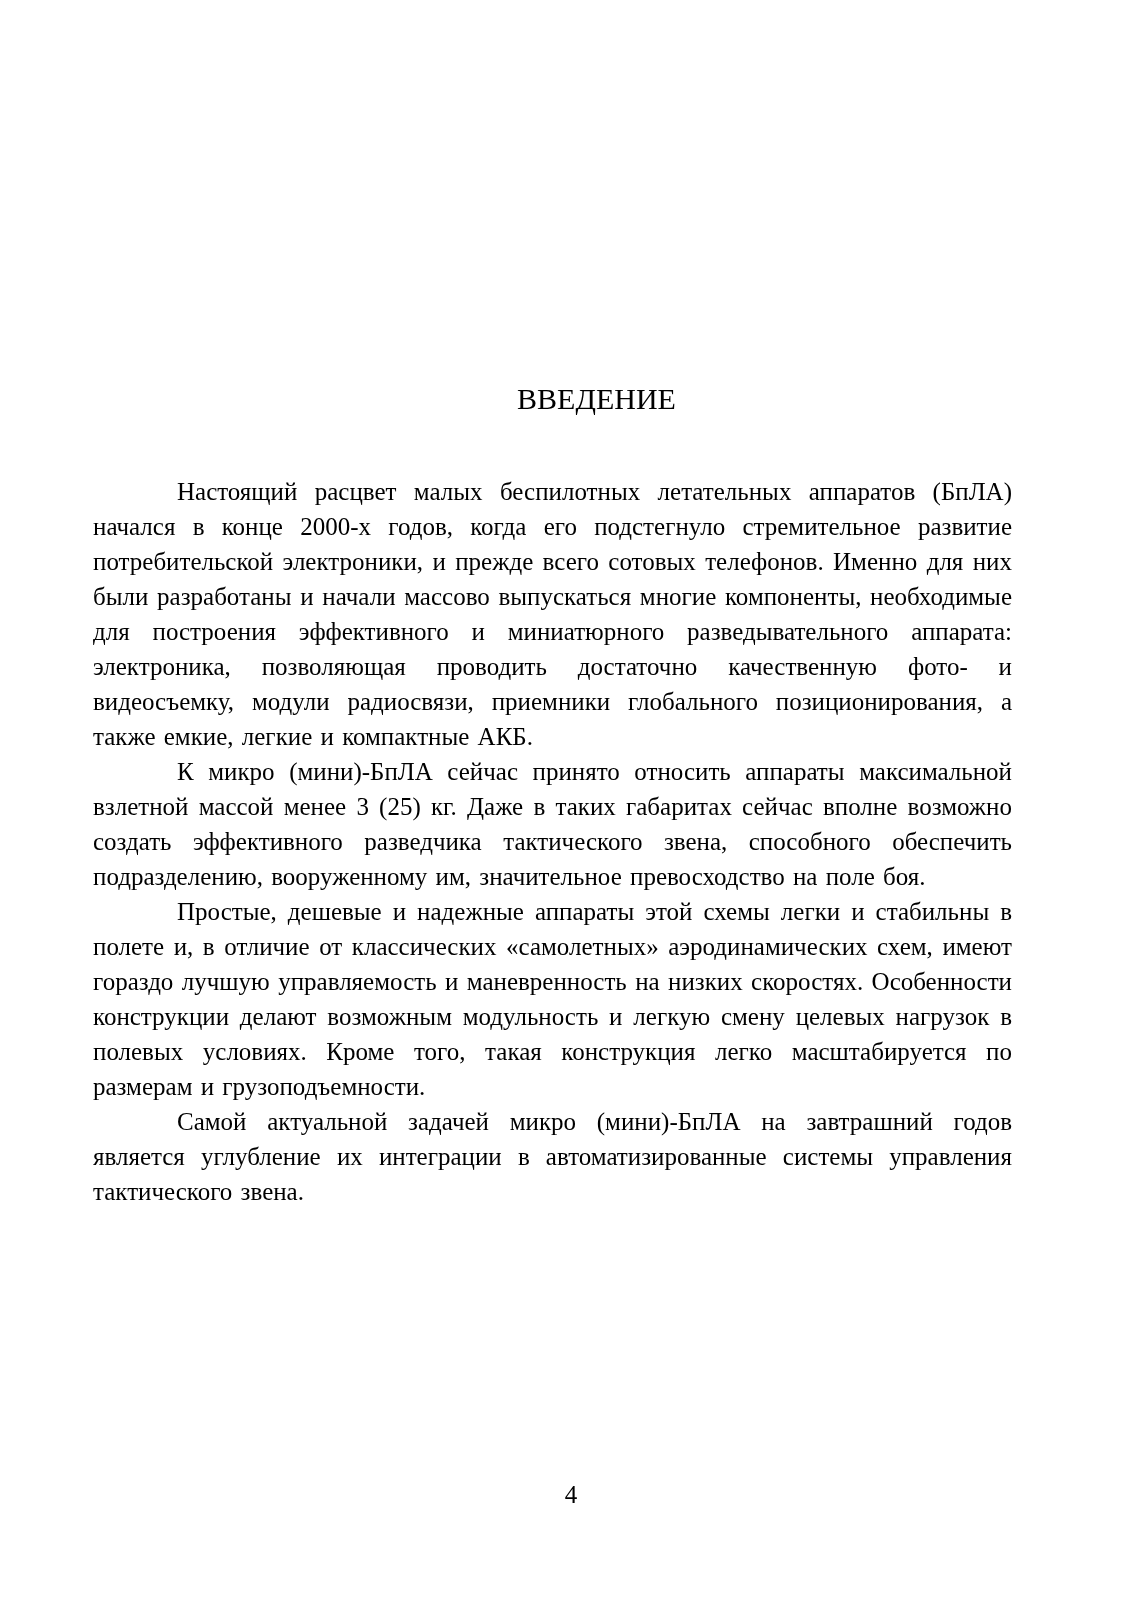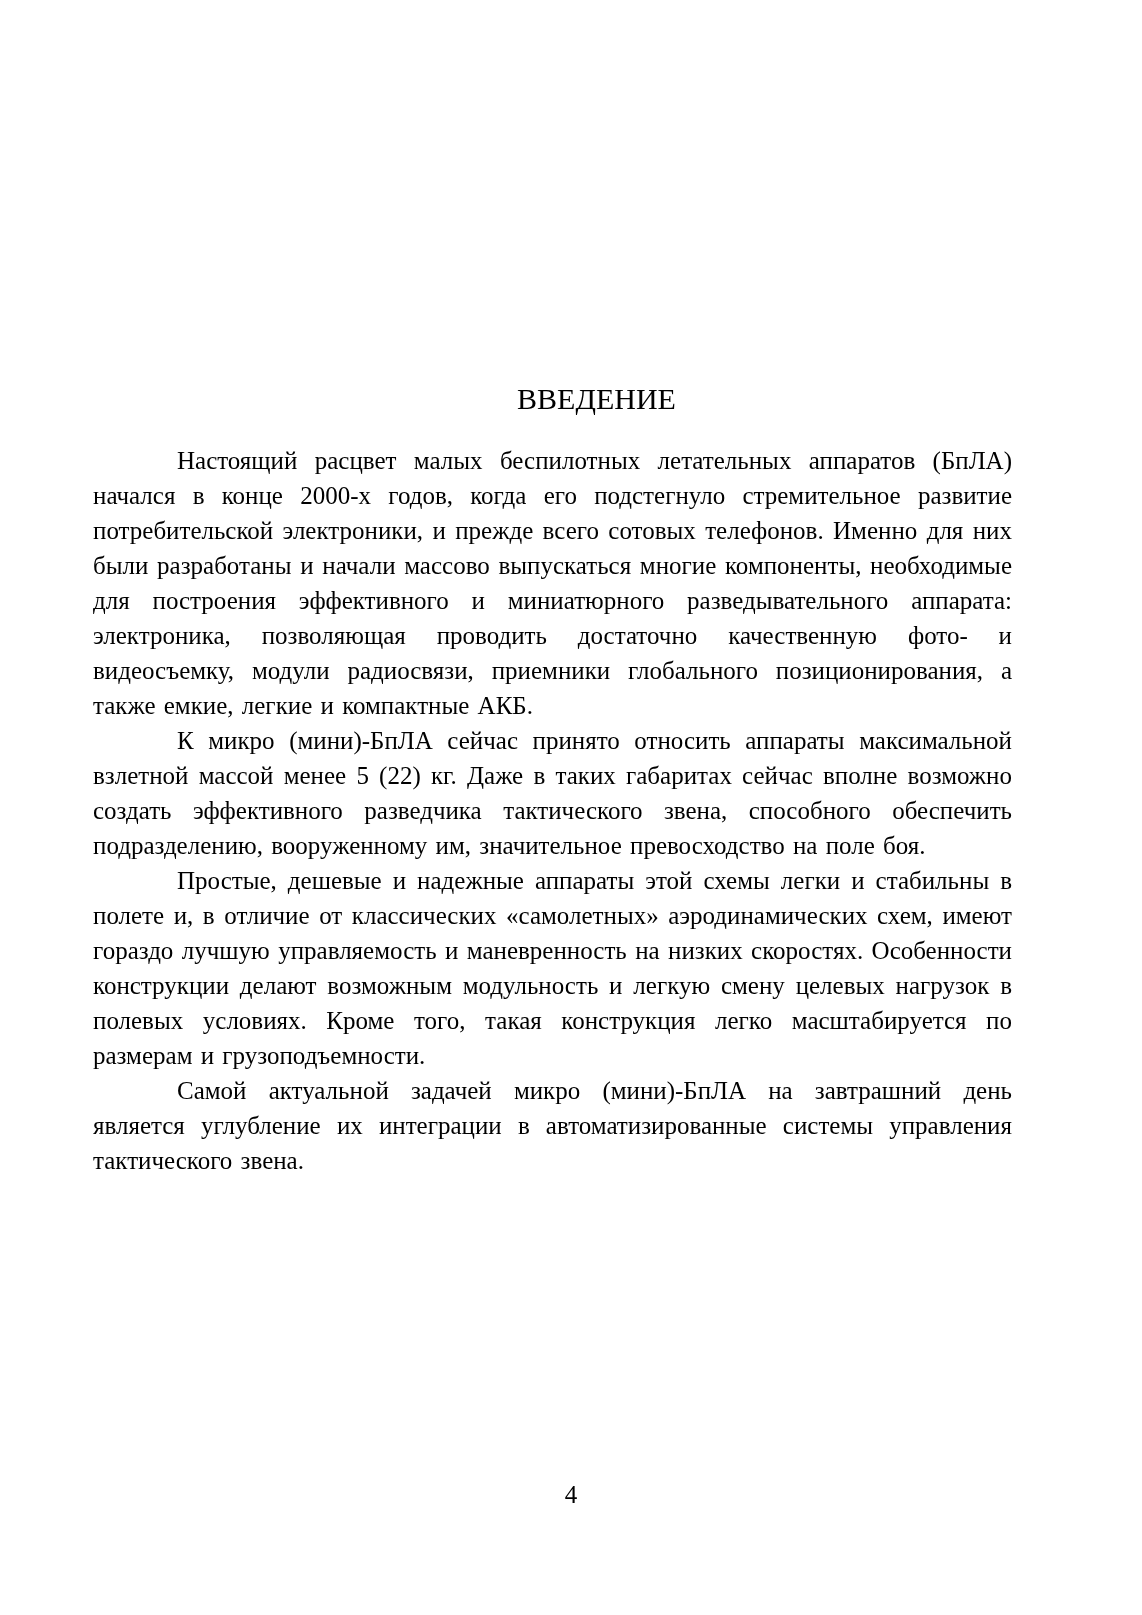--- a/index.html
+++ b/index.html
@@ -31,21 +31,21 @@
     margin: 0;
     font-size: 30px;
     font-weight: normal;
     line-height: 32px;
     text-align: center;
     transform: translateX(44px);
     white-space: nowrap;
   }
   .body-text {
     position: absolute;
-    top: 443px;
+    top: 474px;
     left: 93px;
     width: 919px;
   }
   .body-text p {
     margin: 0;
     font-size: 25px;
     line-height: 35px;
     text-align: justify;
     text-indent: 84px;
     word-spacing: 2px;
@@ -61,19 +61,19 @@
   }
 </style>
 </head>
 <body>
 
 <div class="page">
   <h1 class="chapter-title">ВВЕДЕНИЕ</h1>
 
   <div class="body-text">
     <p>Настоящий расцвет малых беспилотных летательных аппаратов (БпЛА) начался в конце 2000-х годов, когда его подстегнуло стремительное развитие потребительской электроники, и прежде всего сотовых телефонов. Именно для них были разработаны и начали массово выпускаться многие компоненты, необходимые для построения эффективного и миниатюрного разведывательного аппарата: электроника, позволяющая проводить достаточно качественную фото- и видеосъемку, модули радиосвязи, приемники глобального позиционирования, а также емкие, легкие и компактные АКБ.</p>
-    <p>К микро (мини)-БпЛА сейчас принято относить аппараты максимальной взлетной массой менее 5 (22) кг. Даже в таких габаритах сейчас вполне возможно создать эффективного разведчика тактического звена, способного обеспечить подразделению, вооруженному им, значительное превосходство на поле боя.</p>
+    <p>К микро (мини)-БпЛА сейчас принято относить аппараты максимальной взлетной массой менее 3 (25) кг. Даже в таких габаритах сейчас вполне возможно создать эффективного разведчика тактического звена, способного обеспечить подразделению, вооруженному им, значительное превосходство на поле боя.</p>
     <p>Простые, дешевые и надежные аппараты этой схемы легки и стабильны в полете и, в отличие от классических «самолетных» аэродинамических схем, имеют гораздо лучшую управляемость и маневренность на низких скоростях. Особенности конструкции делают возможным модульность и легкую смену целевых нагрузок в полевых условиях. Кроме того, такая конструкция легко масштабируется по размерам и грузоподъемности.</p>
-    <p>Самой актуальной задачей микро (мини)-БпЛА на завтрашний день является углубление их интеграции в автоматизированные системы управления тактического звена.</p>
+    <p>Самой актуальной задачей микро (мини)-БпЛА на завтрашний годов является углубление их интеграции в автоматизированные системы управления тактического звена.</p>
   </div>
 
   <div class="page-number">4</div>
 </div>
 
 </body></html>

